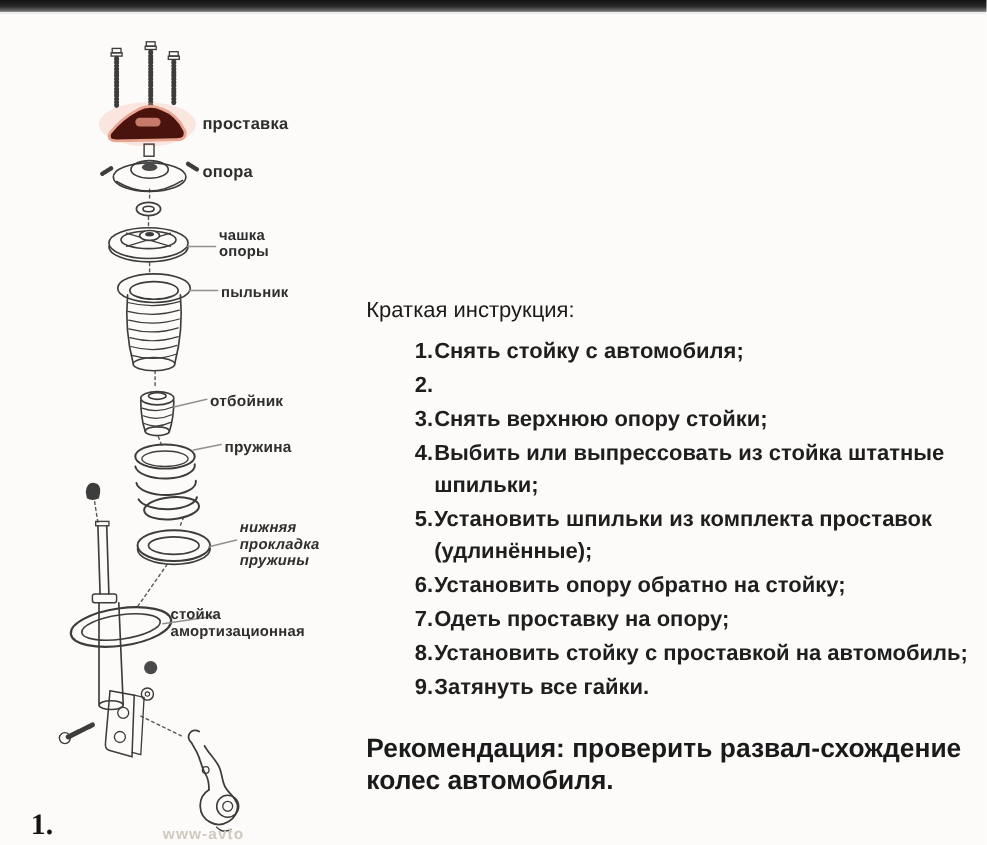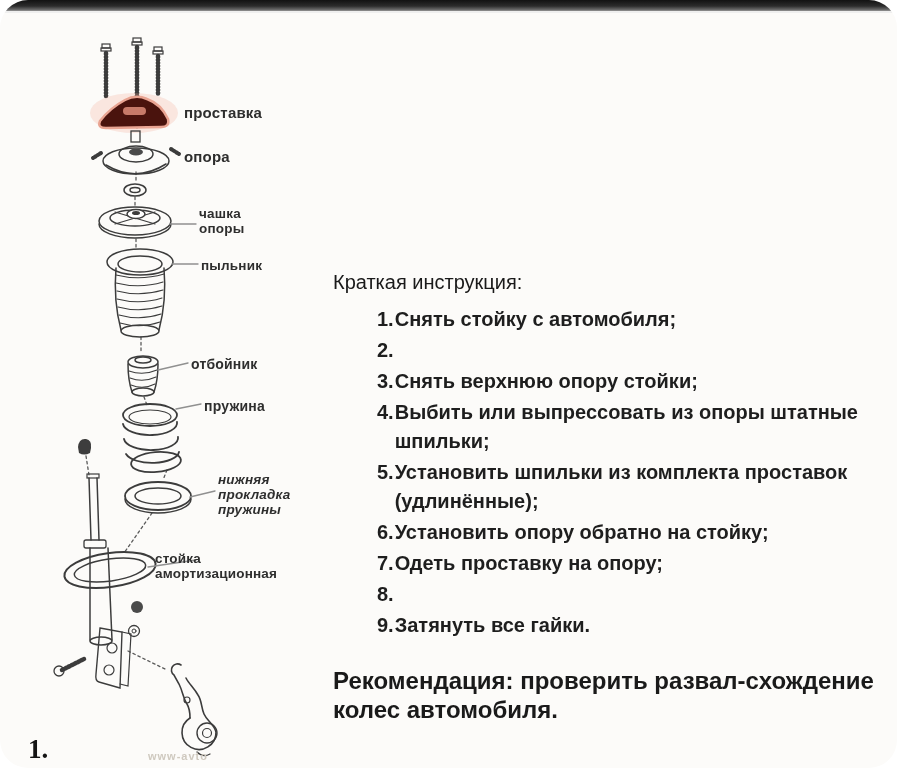--- a/index.html
+++ b/index.html
@@ -2,21 +2,20 @@
 <html><head>
 <meta charset="utf-8">
 <style>
   html,body{margin:0;padding:0;}
   .page{
     position:relative;
     width:897px;height:768px;
     background:#fcfbf9;
     overflow:hidden;
     font-family:"Liberation Sans", sans-serif;
-    border-radius:28px;
   }
   .top-bar{
     position:absolute;left:0;top:0;width:897px;height:11px;
     background:linear-gradient(to bottom,#121212 0%,#2c2c2c 55%,#6e6e6e 90%,#9a9a9a 100%);
     border-bottom:2px solid #efefef;
   }
   
   .diagram-svg{position:absolute;left:0;top:0;}
   .part-label{
     position:absolute;
@@ -27,21 +26,21 @@
   #lbl-prostavka{left:184px;top:104px;font-size:15px;}
   #lbl-opora{left:184px;top:148px;font-size:15px;}
   #lbl-chashka{left:199px;top:206px;font-size:13.5px;line-height:15px;}
   #lbl-pylnik{left:201px;top:258px;font-size:13.5px;}
   #lbl-otboynik{left:191px;top:356px;font-size:14px;}
   #lbl-pruzhina{left:204px;top:398px;font-size:14px;}
   #lbl-nizhnyaya{left:218px;top:472px;font-size:13.5px;line-height:15px;font-style:italic;}
   #lbl-stoyka{left:155px;top:551px;width:138px;text-align:left;font-size:13.5px;line-height:15px;}
   .watermark{
     position:absolute;left:148px;top:750px;
-    font-size:11px;color:#cfc9bf;letter-spacing:1px;font-weight:700;
+    font-size:14px;color:#cfc9bf;letter-spacing:1px;font-weight:700;
   }
   .corner-number{
     position:absolute;left:28px;top:734px;
     font-family:"Liberation Serif", serif;
     font-size:27px;font-weight:700;color:#141414;
   }
   
   .instructions{
     position:absolute;left:333px;top:271px;width:562px;
     color:#1e1e1e;
@@ -228,36 +227,37 @@
         </li>
       <li>
           <span class="num">2.</span>
         </li>
       <li>
           <span class="num">3.</span>
           <span class="text">Снять верхнюю опору стойки;</span>
         </li>
       <li>
           <span class="num">4.</span>
-          <span class="text">Выбить или выпрессовать из опоры штатные шпильки;</span>
+          <span class="text">Выбить или выпрессовать из стойка штатные шпильки;</span>
         </li>
       <li>
           <span class="num">5.</span>
           <span class="text">Установить шпильки из комплекта проставок (удлинённые);</span>
         </li>
       <li>
           <span class="num">6.</span>
           <span class="text">Установить опору обратно на стойку;</span>
         </li>
       <li>
           <span class="num">7.</span>
           <span class="text">Одеть проставку на опору;</span>
         </li>
       <li>
           <span class="num">8.</span>
+          <span class="text">Установить стойку  с проставкой на автомобиль;</span>
         </li>
       <li>
           <span class="num">9.</span>
           <span class="text">Затянуть все гайки.</span>
         </li>
     </ol>
     <p class="recommendation">Рекомендация: проверить развал-схождение колес автомобиля.</p>
   </div>
 
   <div class="corner-number">1.</div>

